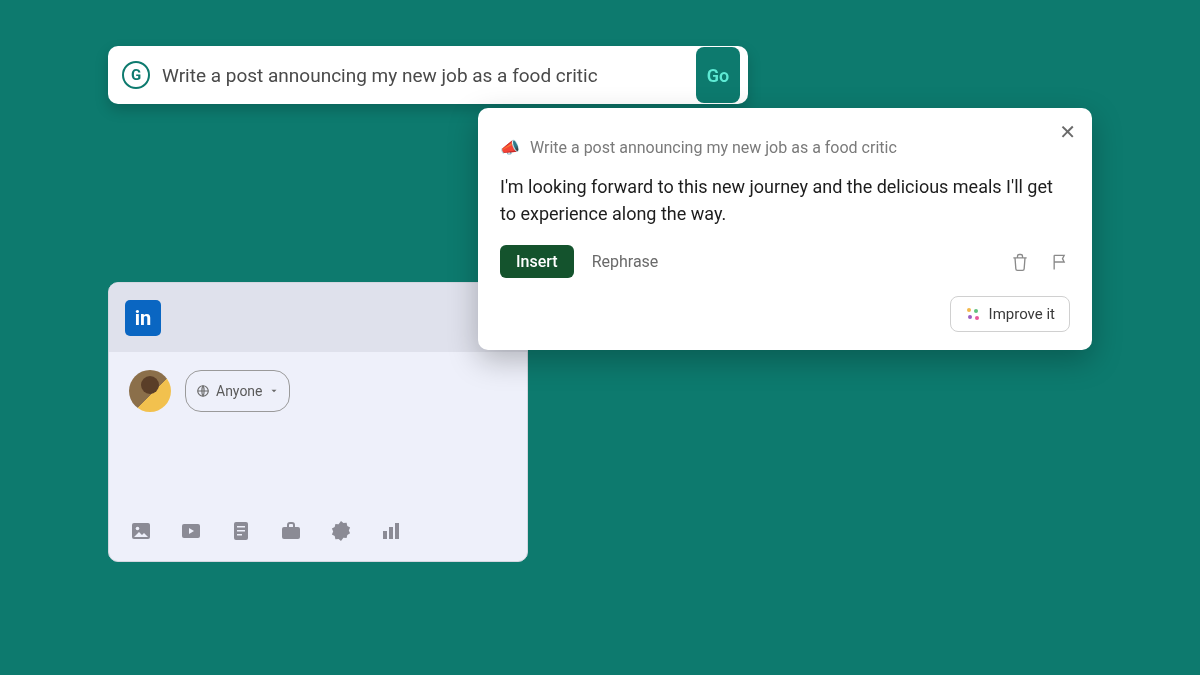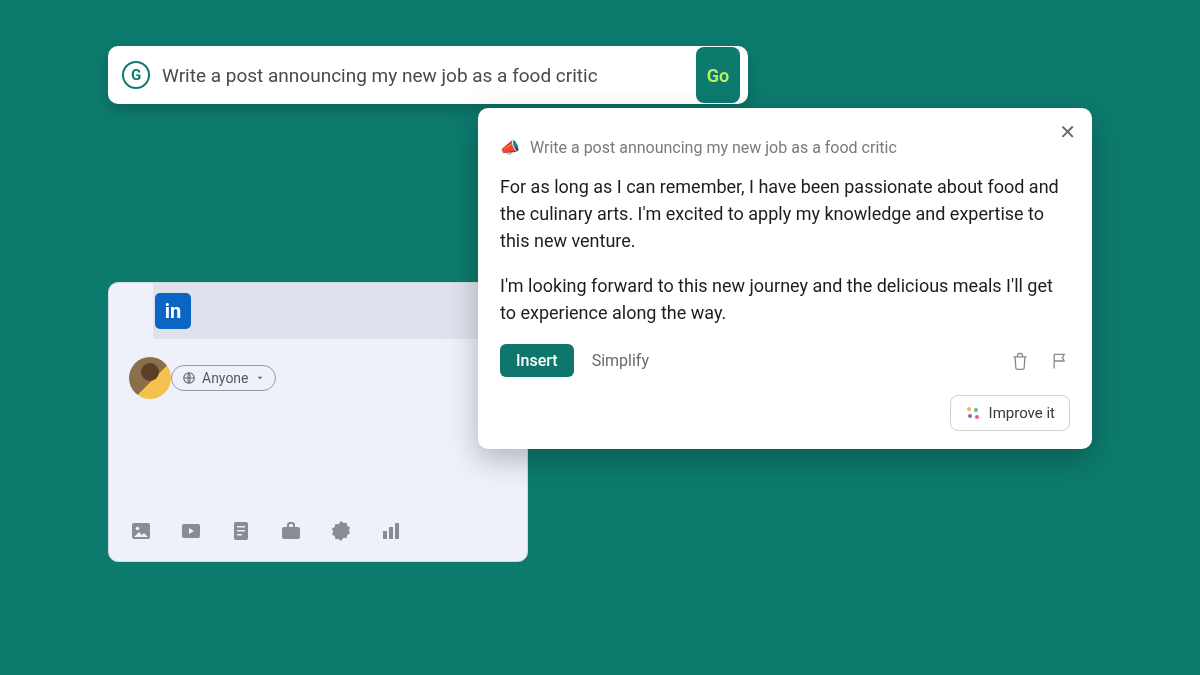--- a/index.html
+++ b/index.html
@@ -36,54 +36,53 @@
     flex-shrink:0;
   }
   .prompt-text {
     flex: 1;
     font-size: 19px;
     color: #4a4a4a;
   }
   .go-btn {
     width: 44px; height: 56px;
     background: #0d7a6e;
-    color: #bef264;
+    color: #5eead4;
     border-radius: 8px;
     display:flex;align-items:center;justify-content:center;
     font-size: 18px; font-weight: 600;
     cursor: pointer;
   }
 
   
   .li-card {
     position: absolute;
     top: 282px;
     left: 108px;
     width: 420px;
     height: 280px;
     background: #eef0fa;
     border-radius: 10px;
     border: 1px solid #d4d6e0;
     overflow: hidden;
   }
   .li-header {
-    height: 56px;
+    height: 69px;
     background: #dfe1ec;
     display:flex;align-items:center;
-    padding-left: 2px;
-    margin-left: 44px;
+    padding-left: 16px;
   }
   .li-logo {
     width: 36px;height:36px;background:#0a66c2;border-radius:5px;
     color:#fff;font-weight:700;font-size:20px;
     display:flex;align-items:center;justify-content:center;
   }
   .li-body {
     padding: 18px 20px 0 20px;
-    display:flex;align-items:center;
+    display:flex;gap:14px;
   }
   .avatar {
     width:42px;height:42px;border-radius:50%;
     background: linear-gradient(135deg,#8b6f4a 0%, #8b6f4a 55%, #f2c14e 55%, #f2c14e 100%);
     position:relative;overflow:hidden;
     flex-shrink:0;
   }
   .avatar::after{
     content:"";position:absolute;top:6px;left:50%;transform:translateX(-50%);
     width:18px;height:18px;border-radius:50%;background:#5a3e28;
@@ -122,21 +121,21 @@
   .mega{font-size:16px;}
   .generated {
     font-size:18px;line-height:1.5;color:#1d1d1d;
   }
   .generated p { margin-bottom: 18px; }
   .generated p:last-child{}
   .actions-row1 {
     display:flex;align-items:center;gap:18px;margin-top:4px;
   }
   .insert-btn {
-    background:#0f766e;color:#fff;border-radius:6px;
+    background:#14532d;color:#fff;border-radius:6px;
     padding:7px 16px;font-size:16px;font-weight:500;cursor:pointer;
   }
   .rephrase-link{color:#6a6a6a;font-size:16px;cursor:pointer;}
   .row1-right{margin-left:auto;display:flex;gap:20px;color:#8a8a8a;}
   .row1-right svg{width:20px;height:20px;stroke:#8a8a8a;fill:none;stroke-width:1.6;cursor:pointer;}
 
   .chips-row {
     display:flex;gap:10px;flex-wrap:wrap;justify-content:flex-end;
     margin-top:18px;
   }
@@ -209,26 +208,25 @@
   </div>
 </div>
 
 <div class="panel">
   <div class="panel-close">✕</div>
   <div class="prompt-echo">
     <span class="mega">📣</span>
     <span>Write a post announcing my new job as a food critic</span>
   </div>
   <div class="generated">
-    <p>For as long as I can remember, I have been passionate about food and the culinary arts. I'm excited to apply my knowledge and expertise to this new venture.</p>
     <p>I'm looking forward to this new journey and the delicious meals I'll get to experience along the way.</p>
   </div>
   <div class="actions-row1">
     <div class="insert-btn">Insert</div>
-    <div class="rephrase-link">Simplify</div>
+    <div class="rephrase-link">Rephrase</div>
     <div class="row1-right">
       <svg viewBox="0 0 24 24">
           <path d="M4 7h16M9 7V5a2 2 0 012-2h2a2 2 0 012 2v2M6 7l1 13a2 2 0 002 2h6a2 2 0 002-2l1-13"></path>
         </svg>
       <svg viewBox="0 0 24 24">
           <path d="M5 21V4M5 4h12l-2 4 2 4H5"></path>
         </svg>
     </div>
   </div>
   <div class="chips-row">

